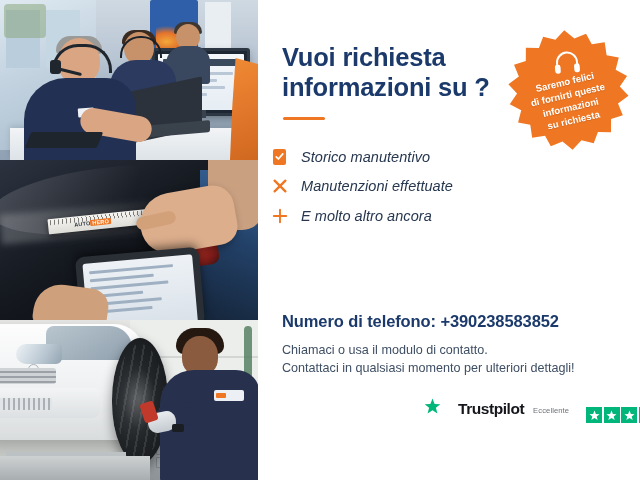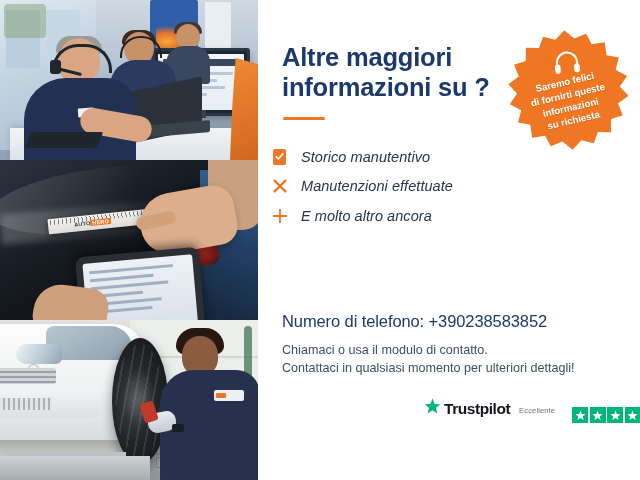--- a/index.html
+++ b/index.html
@@ -168,35 +168,35 @@
   .headline{position:absolute;left:24px;top:42px;width:250px;
     font-size:25.5px;line-height:1.18;font-weight:bold;color:#1b3a6b;letter-spacing:-.2px;}
   .rule{position:absolute;left:25px;top:117px;width:42px;height:3px;background:#ef7622;border-radius:2px;}
 
   .feature-list{position:absolute;left:13px;top:142px;width:300px;font-style:italic;}
   .feature{display:flex;align-items:center;height:29.5px;}
   .feature .ic{width:30px;flex:0 0 30px;display:flex;align-items:center;justify-content:flex-start;}
   .feature .ic svg{display:block;}
   .feature .lbl{font-size:14.5px;color:#26374f;letter-spacing:.05px;white-space:nowrap;}
 
-  .phone{position:absolute;left:24px;top:312px;font-size:16.5px;font-weight:normal;color:#1b3a6b;letter-spacing:-.1px;}
+  .phone{position:absolute;left:24px;top:312px;font-size:16.5px;font-weight:bold;color:#1b3a6b;letter-spacing:-.1px;}
   .contact-lines{position:absolute;left:24px;top:341px;width:330px;
     font-size:12.6px;line-height:1.45;color:#3e4e63;}
 
   
   .badge{position:absolute;left:246px;top:27px;width:129px;height:128px;transform:rotate(-4deg);}
   .badge svg.star{position:absolute;left:0;top:0;}
   .badge .hs-icon{position:absolute;left:50px;top:22px;width:30px;height:28px;}
   .badge .btext{position:absolute;left:8px;top:48px;width:113px;text-align:center;
     color:#fff;font-size:9.6px;font-weight:bold;line-height:1.36;transform:rotate(-9deg);
     text-shadow:0 1px 1px rgba(0,0,0,.12);}
 
   
   .trust{position:absolute;left:166px;top:398px;display:flex;align-items:flex-end;gap:9px;}
-  .tp-brand{display:flex;align-items:center;gap:3px;padding-bottom:5px;}
+  .tp-brand{display:flex;align-items:center;gap:17px;padding-bottom:5px;}
   .tp-brand .word{font-size:15.5px;font-weight:bold;color:#14161b;letter-spacing:-.45px;}
   .tp-right{display:flex;flex-direction:row;align-items:center;gap:17px;}
   .tp-exc{font-size:7.6px;color:#6b7177;letter-spacing:.1px;align-self:flex-start;}
   .tp-stars{display:flex;gap:1.5px;}
   .tp-star{width:16px;height:16px;background:#00b67a;display:flex;align-items:center;justify-content:center;}
   .tp-star.half{background:linear-gradient(90deg,#00b67a 50%,#b9bdc2 50%);}
   .tp-verified{margin-top:2px;background:#0b7a4f;color:#fff;font-size:5.4px;font-weight:bold;
     letter-spacing:.35px;padding:2px 5px;border-radius:2px;display:flex;align-items:center;gap:2.5px;
     align-self:stretch;justify-content:center;}
 </style>
@@ -309,21 +309,21 @@
       </div>
       <div class="liftarm"></div>
       <div class="lift"></div>
     </div>
 
   </div>
 
   <div class="content">
 
     <div class="headline">
-      <div>Altre maggiori</div>
+      <div>Vuoi richiesta</div>
       <div>informazioni su ?</div>
     </div>
     <div class="rule"></div>
 
     <div class="feature-list">
 
       <div class="feature">
         <span class="ic">
           <svg width="17" height="18" viewBox="0 0 17 18">
             <rect x="2" y="1" width="13" height="16" rx="2" fill="#ef7622"></rect>

